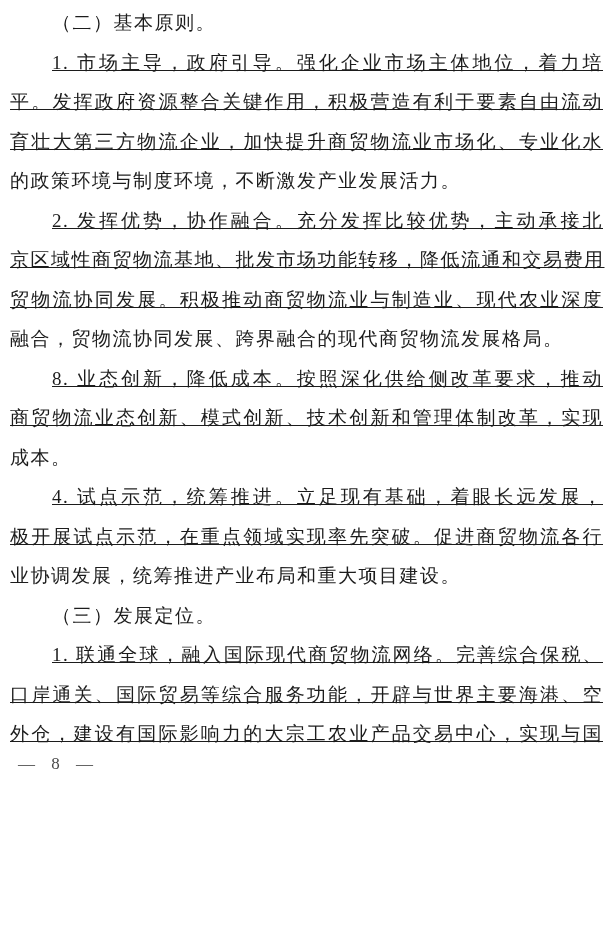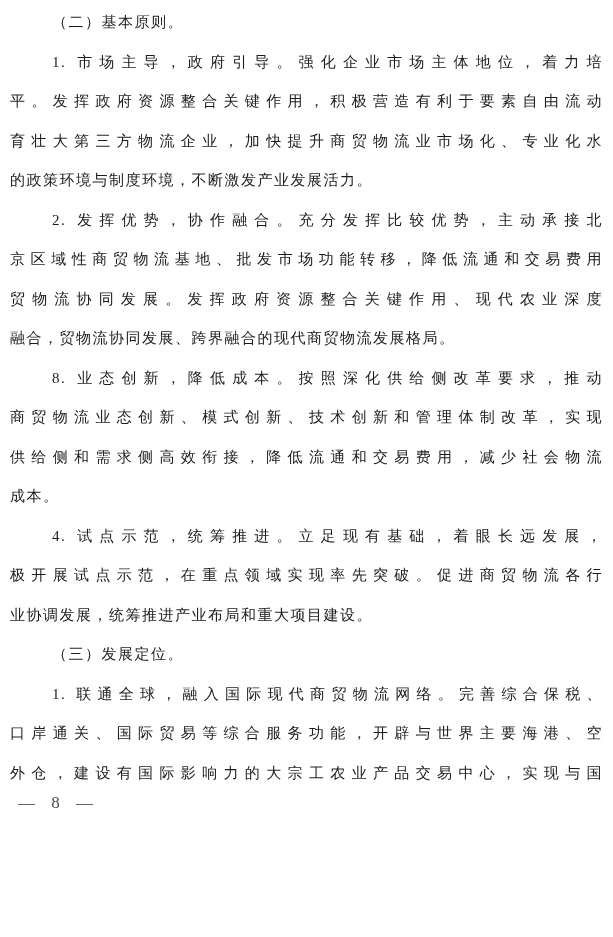--- a/index.html
+++ b/index.html
@@ -15,31 +15,32 @@
     overflow: hidden;
     font-family: "Liberation Serif", "DejaVu Serif", serif;
     color: #1c1c1c;
   }
   .content {
     padding: 3px 10px 0 10px;
   }
   .line {
     height: 39.5px;
     line-height: 39.5px;
-    font-size: 15px;
+    font-size: 19px;
     letter-spacing: 1.5px;
     white-space: nowrap;
     overflow: visible;
   }
   .indent {
     text-indent: 42px;
   }
   .justify {
     text-align: justify;
     text-align-last: justify;
+    text-decoration: underline;
   }
   .pagenum {
     margin-top: 0;
     padding-left: 18px;
     height: 20px;
     line-height: 20px;
     font-size: 17px;
     letter-spacing: 6px;
     color: #4a4a4a;
   }
@@ -49,25 +50,24 @@
 
 <div class="page">
   <div class="content">
     <div class="line indent">（二）基本原则。</div>
     <div class="line indent justify">1. 市场主导，政府引导。强化企业市场主体地位，着力培</div>
     <div class="line justify">平。发挥政府资源整合关键作用，积极营造有利于要素自由流动</div>
     <div class="line justify">育壮大第三方物流企业，加快提升商贸物流业市场化、专业化水</div>
     <div class="line">的政策环境与制度环境，不断激发产业发展活力。</div>
     <div class="line indent justify">2. 发挥优势，协作融合。充分发挥比较优势，主动承接北</div>
     <div class="line justify">京区域性商贸物流基地、批发市场功能转移，降低流通和交易费用</div>
-    <div class="line justify">贸物流协同发展。发挥政府资源整合关键作用、现代农业深度</div>
+    <div class="line justify">贸物流协同发展。积极推动商贸物流业与制造业、现代农业深度</div>
     <div class="line">融合，贸物流协同发展、跨界融合的现代商贸物流发展格局。</div>
     <div class="line indent justify">8. 业态创新，降低成本。按照深化供给侧改革要求，推动</div>
     <div class="line justify">商贸物流业态创新、模式创新、技术创新和管理体制改革，实现</div>
-    <div class="line justify">供给侧和需求侧高效衔接，降低流通和交易费用，减少社会物流</div>
     <div class="line">成本。</div>
     <div class="line indent justify">4. 试点示范，统筹推进。立足现有基础，着眼长远发展，</div>
     <div class="line justify">极开展试点示范，在重点领域实现率先突破。促进商贸物流各行</div>
     <div class="line">业协调发展，统筹推进产业布局和重大项目建设。</div>
     <div class="line indent">（三）发展定位。</div>
     <div class="line indent justify">1. 联通全球，融入国际现代商贸物流网络。完善综合保税、</div>
     <div class="line justify">口岸通关、国际贸易等综合服务功能，开辟与世界主要海港、空</div>
     <div class="line justify">外仓，建设有国际影响力的大宗工农业产品交易中心，实现与国</div>
   </div>
   <div class="pagenum">— 8 —</div>

